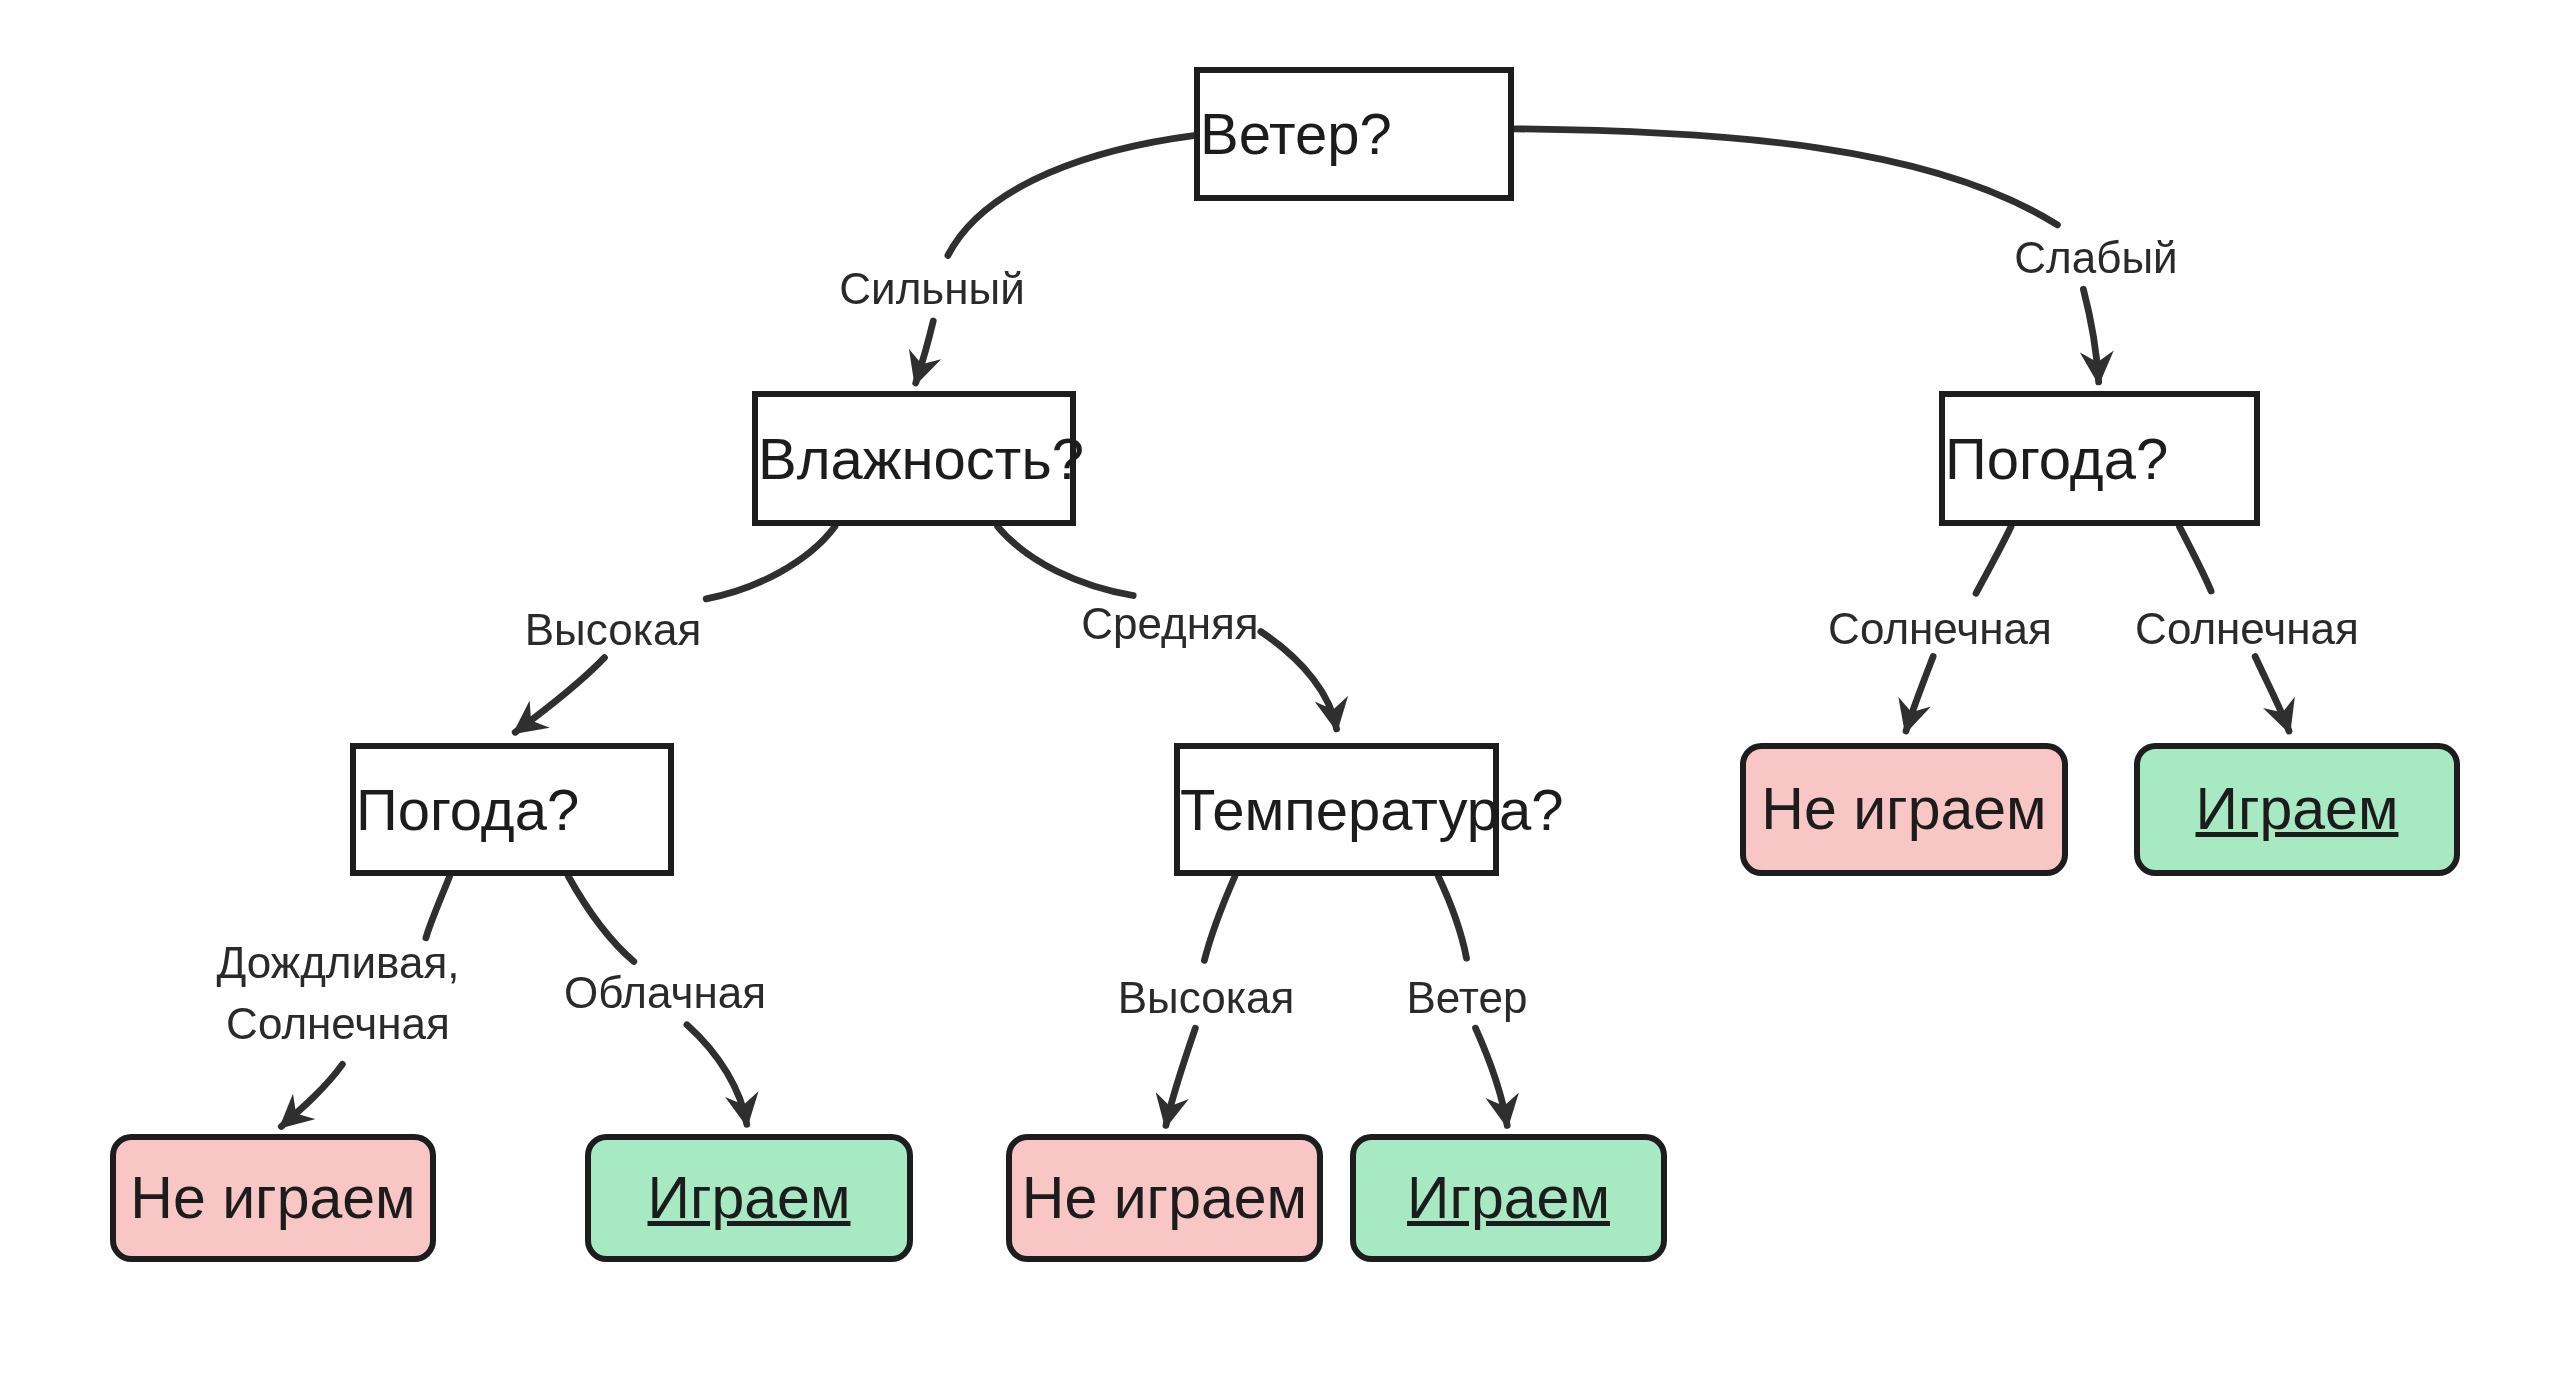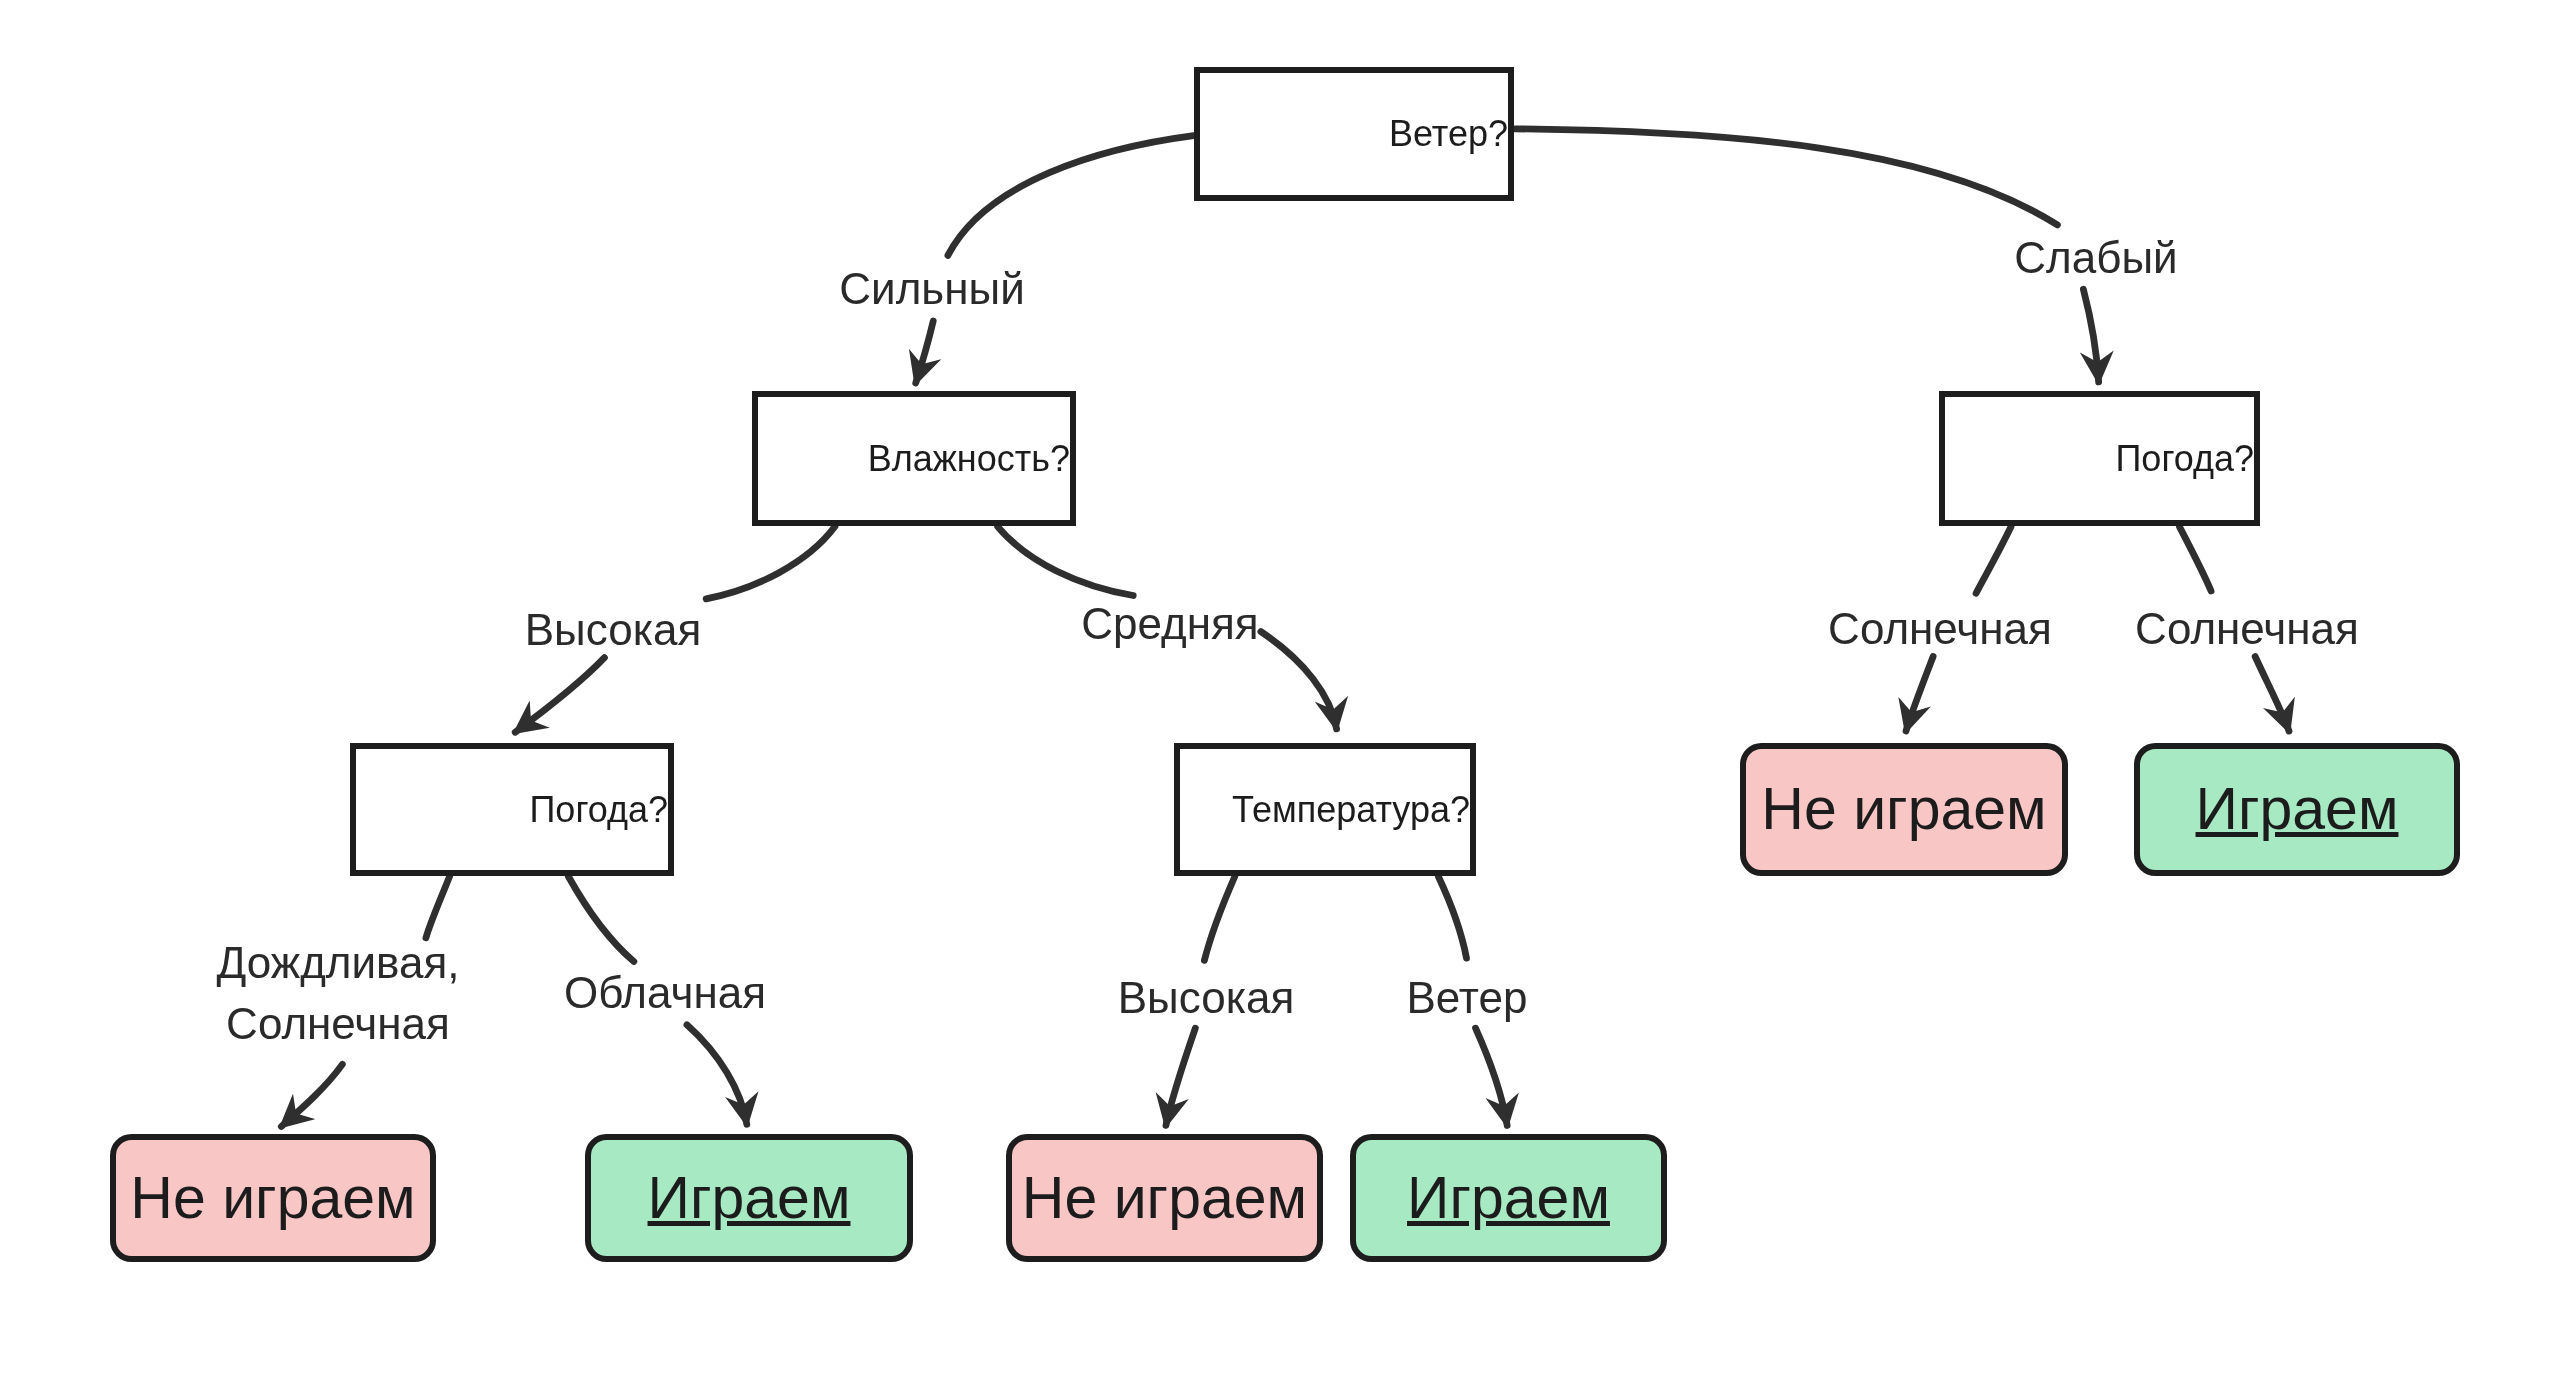--- a/index.html
+++ b/index.html
@@ -36,22 +36,22 @@
     stroke-width: 12;
     stroke-linecap: round;
   }
   .arrowhead { fill: var(--edge); }
   .qbox {
     position: absolute;
     background: var(--node-fill);
     border: 6.2px solid var(--node-border);
     display: flex;
     align-items: center;
-    justify-content: flex-end;
-    font-size: 36px;
+    justify-content: flex-start;
+    font-size: 58px;
     line-height: 1;
     white-space: nowrap;
   }
   .rbox {
     position: absolute;
     border: 6.8px solid var(--node-border);
     border-radius: 21.5px;
     display: flex;
     align-items: center;
     justify-content: center;
@@ -123,21 +123,21 @@
   </div>
 
   <div class="qbox" style="left:1939px; top:391px; width:321px; height:135px;">
     <span>Погода?</span>
   </div>
 
   <div class="qbox" style="left:350px; top:743px; width:324px; height:133px;">
     <span>Погода?</span>
   </div>
 
-  <div class="qbox" style="left:1174px; top:743px; width:302px; height:133px;">
+  <div class="qbox" style="left:1174px; top:743px; width:325px; height:133px;">
     <span>Температура?</span>
   </div>
 
   <div class="rbox neg" style="left:1740px; top:743px; width:328px; height:133px;">
     <span>Не играем</span>
   </div>
   <div class="rbox pos" style="left:2134px; top:743px; width:326px; height:133px;">
     <span>Играем</span>
   </div>
 

